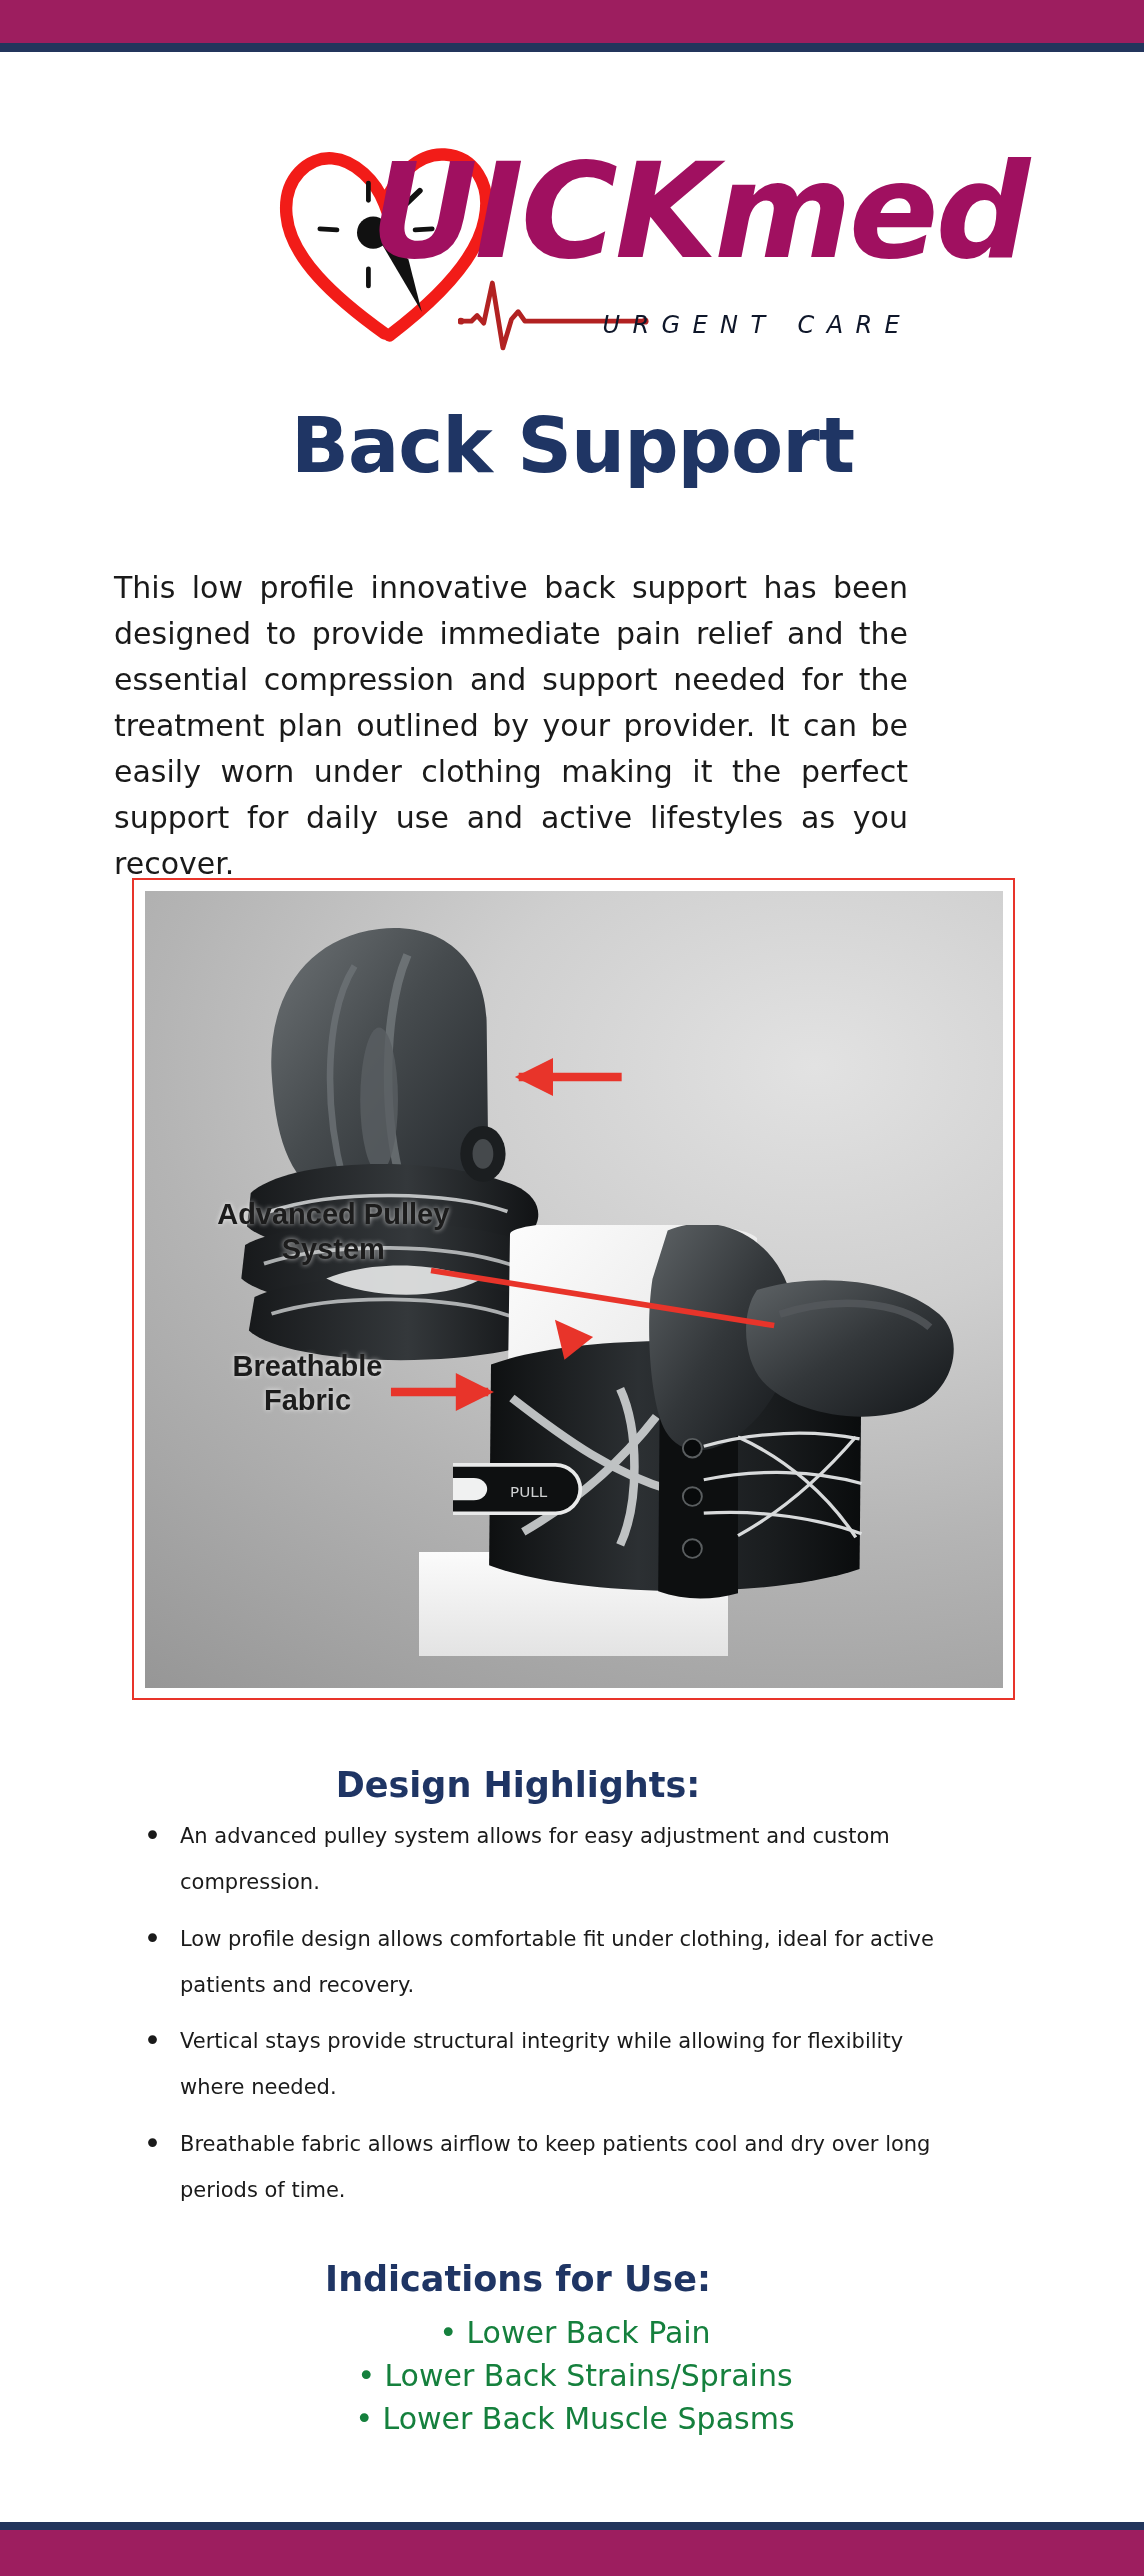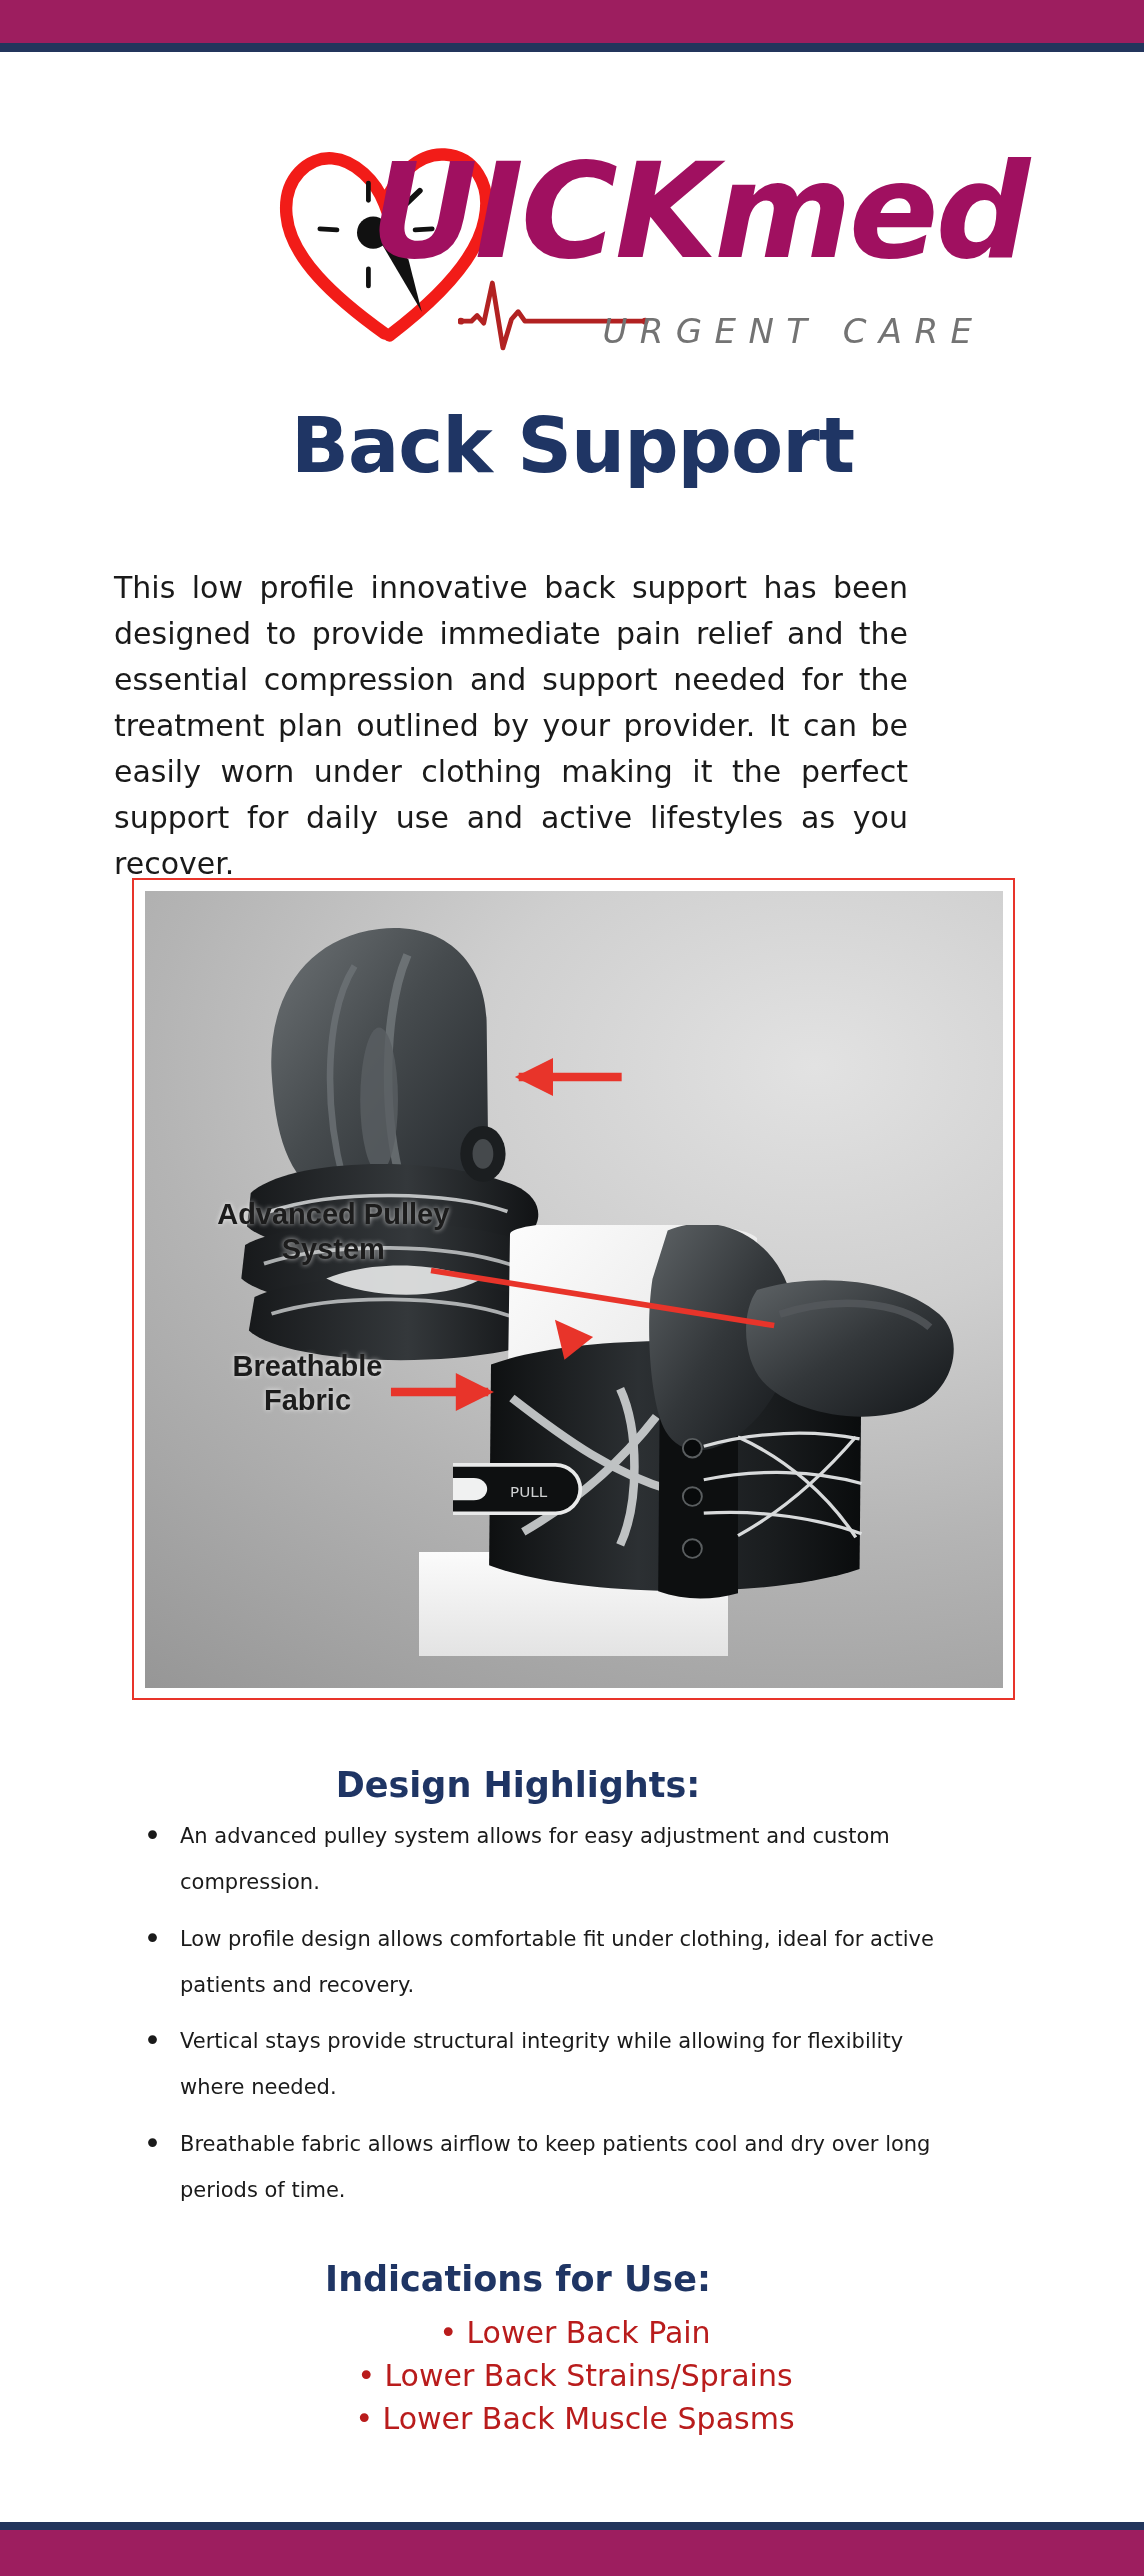--- a/index.html
+++ b/index.html
@@ -24,22 +24,22 @@
     position:absolute; left:280px; top:11.4px;
     font-family:"DejaVu Sans", sans-serif;
     font-size:132px; font-weight:bold; font-style:italic;
     color:#a01060; letter-spacing:-2.9px; line-height:1;
     white-space:nowrap;
   }
   .logo-wordmark .lower { text-transform:none; }
   .logo-tagline {
     position:absolute; left:512px; top:177px;
     font-family:"DejaVu Sans", sans-serif;
-    font-size:34px; font-style:italic; font-weight:normal;
-    color:#737373; letter-spacing:12.4px; white-space:nowrap;
+    font-size:24px; font-style:italic; font-weight:normal;
+    color:#0f172a; letter-spacing:12.4px; white-space:nowrap;
   }
   .logo-ekg { position:absolute; left:367px; top:145px; width:191px; height:72px; }
 
   
   .page-title {
     position:absolute; left:0; top:401px; width:1145px;
     text-align:center;
     font-family:"DejaVu Sans", sans-serif;
     font-size:76px; font-weight:bold;
     color:#1f3564; letter-spacing:-1px;
@@ -111,21 +111,21 @@
   }
   .highlights li { position:relative; padding-left:46px; margin-bottom:10.5px; }
   .highlights li::before {
     content:"\2022"; position:absolute; left:9.5px; top:0;
     font-size:30.5px; color:#1a1a1a;
   }
 
   .indications {
     position:absolute; left:0; top:2311px; width:1145px;
     font-family:"DejaVu Sans", sans-serif;
-    font-size:30px; line-height:43px; color:#b91c1c;
+    font-size:30px; line-height:43px; color:#15803d;
     list-style:none; text-align:center;
   }
   .indications li { position:relative; display:block; }
   .indications li span.txt { display:inline-block; position:relative; padding-left:32px; text-align:left; }
   .indications li span.txt::before {
     content:"\2022"; position:absolute; left:4.8px; top:0; font-size:30.5px;
   }
 </style>
 </head>
 <body>

